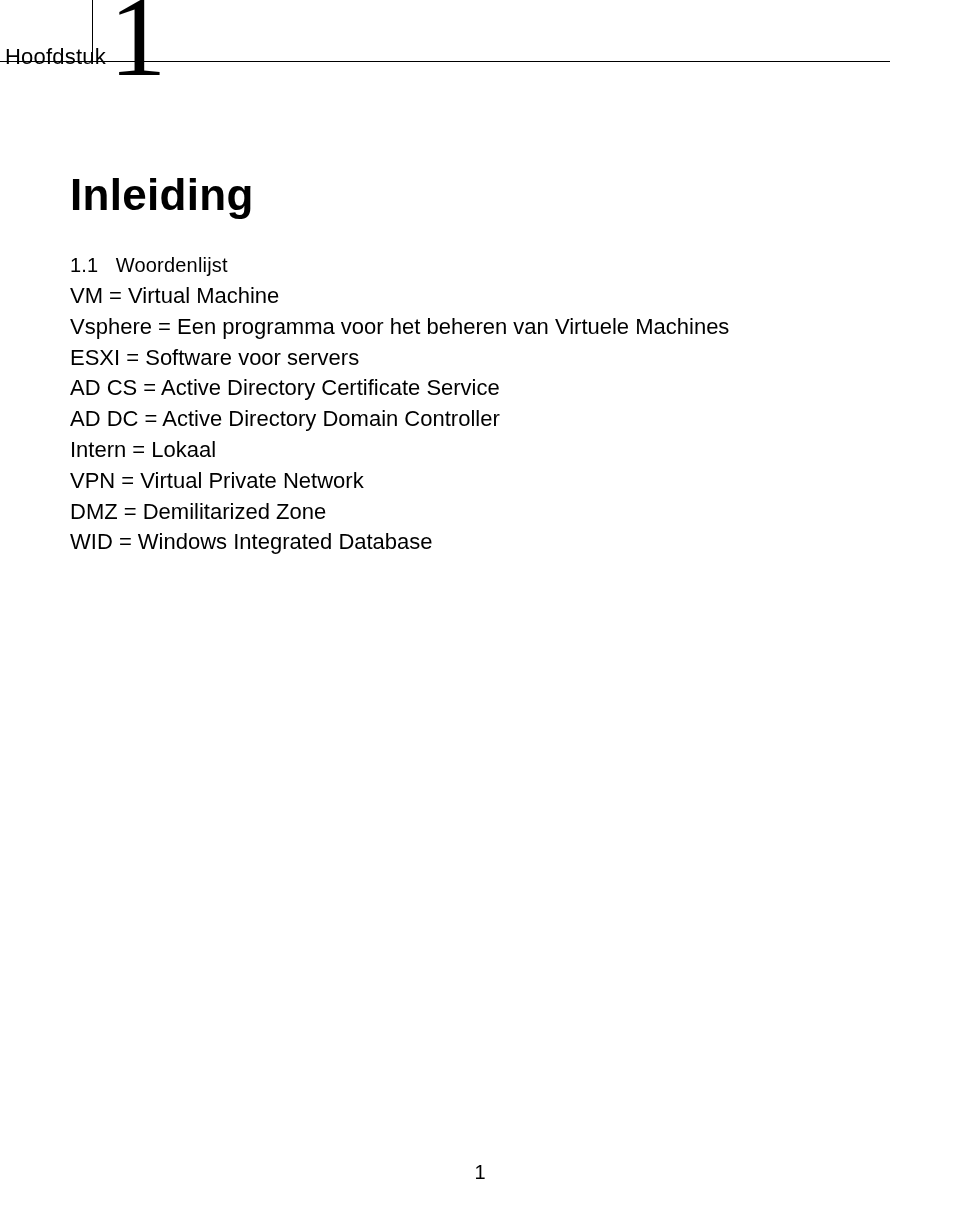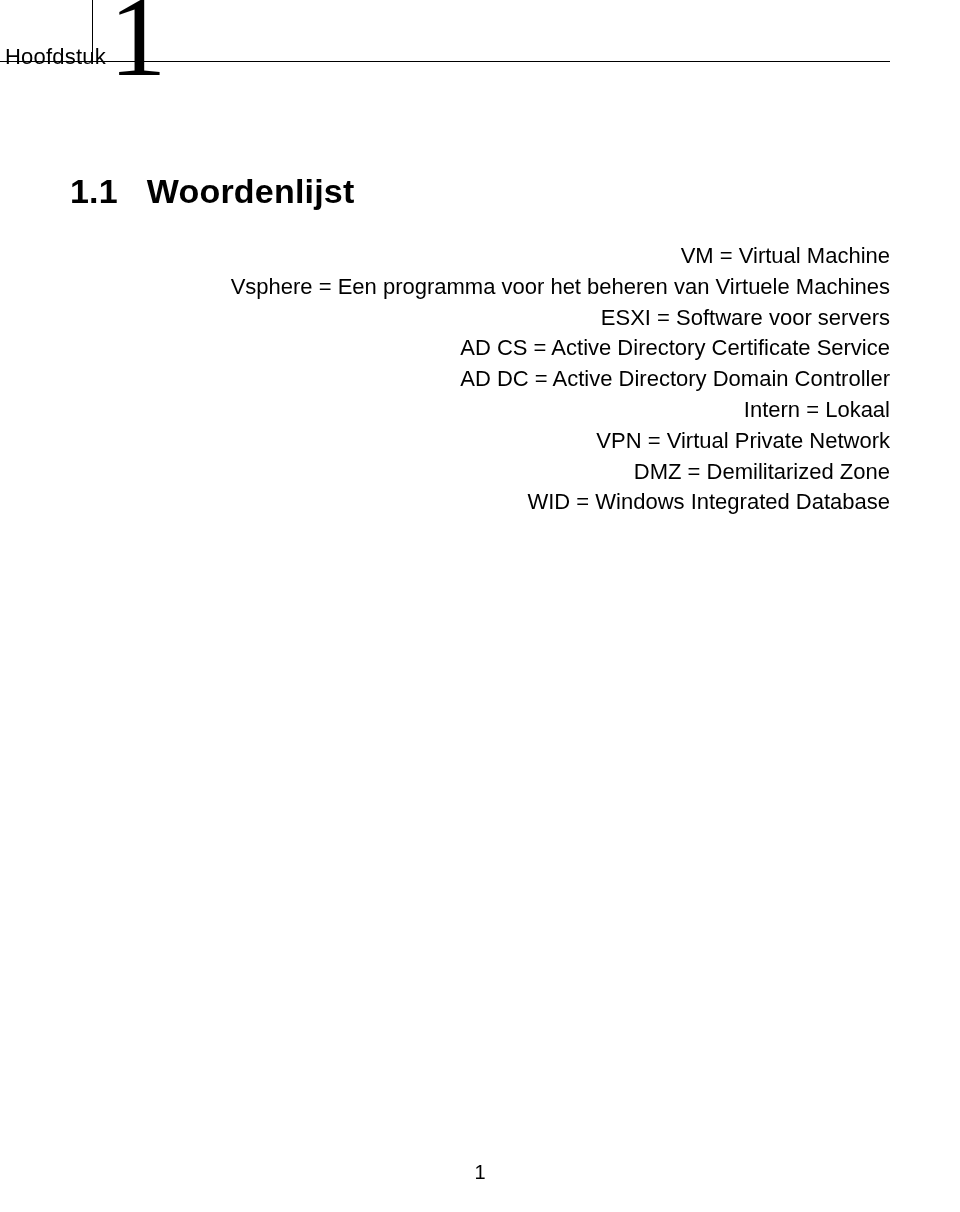--- a/index.html
+++ b/index.html
@@ -54,31 +54,30 @@
     line-height: 1;
     font-family: Georgia, "Times New Roman", serif;
   }
   .chapter-title {
     margin: 60px 0 0 70px;
     font-size: 44px;
     font-weight: 700;
     letter-spacing: 0.3px;
   }
   .section-title {
-    margin: 62px 0 0 70px;
-    font-size: 34px;
-    font-weight: 700;
+    margin: 34px 0 0 70px;
+    font-size: 20px;
+    font-weight: 400;
     letter-spacing: 0.2px;
   }
   .body {
-    margin: 30px 70px 0 70px;
+    margin: 4px 70px 0 70px;
     font-size: 22px;
     line-height: 1.4;
     max-width: 830px;
-    text-align: right;
   }
   .body p {
     margin: 0;
   }
   .page-number {
     position: absolute;
     bottom: 28px;
     left: 0;
     width: 960px;
     text-align: center;
@@ -90,20 +89,21 @@
 
 <div class="page">
 
   <div class="chapter-header">
     <div class="chapter-rule-box"></div>
     <div class="chapter-rule-long"></div>
     <span class="chapter-label">Hoofdstuk</span>
     <span class="chapter-number">1</span>
   </div>
 
+  <h1 class="chapter-title">Inleiding</h1>
 
   <h2 class="section-title">
     <span>1.1</span>&nbsp;&nbsp;&nbsp;<span>Woordenlijst</span>
   </h2>
 
   <div class="body">
     <p>VM = Virtual Machine</p>
     <p>Vsphere = Een programma voor het beheren van Virtuele Machines</p>
     <p>ESXI = Software voor servers</p>
     <p>AD CS = Active Directory Certificate Service</p>

